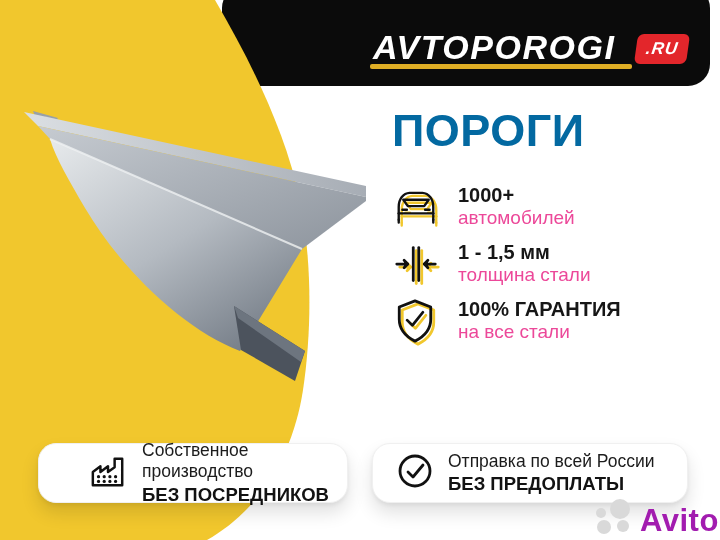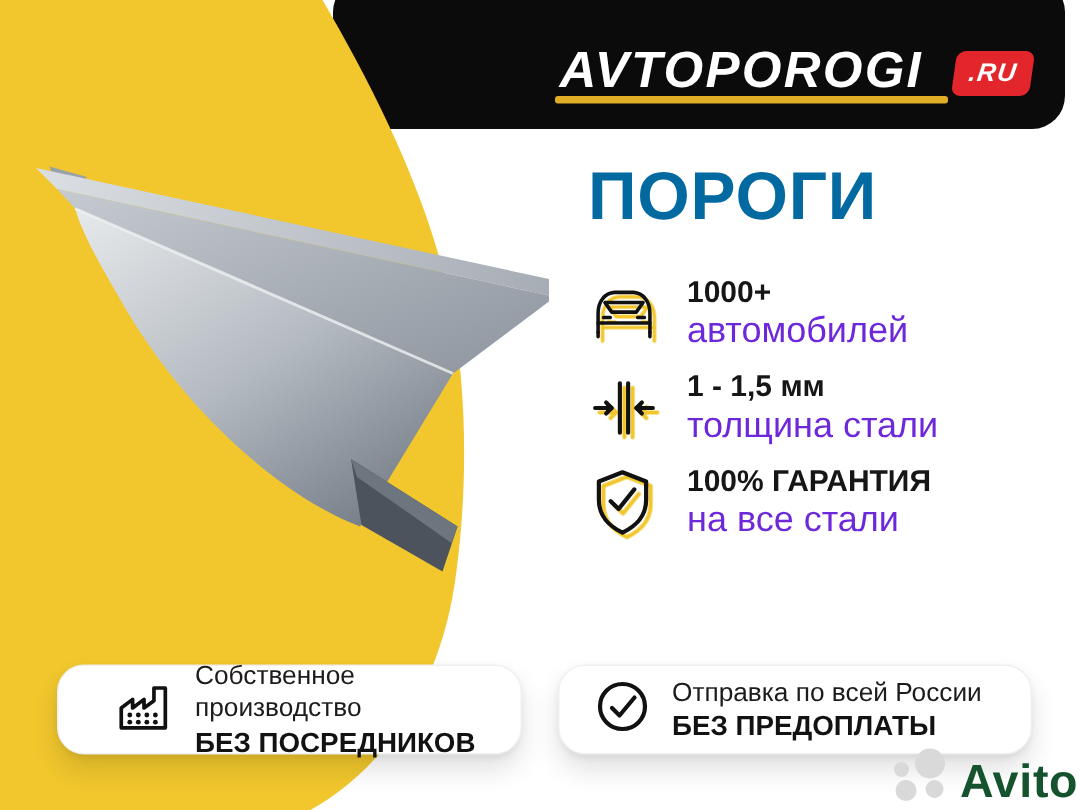--- a/index.html
+++ b/index.html
@@ -25,35 +25,35 @@
   .page-title{position:absolute;left:392px;top:108px;z-index:3;
     font-size:45px;font-weight:900;color:#0369a1;letter-spacing:0.5px;line-height:1;}
 
   
   .features{position:absolute;left:394px;top:183px;width:320px;z-index:3;}
   .feature-row{display:flex;align-items:center;min-height:47px;margin-bottom:10px;}
   .feature-icon{width:52px;flex:0 0 52px;display:flex;align-items:center;justify-content:flex-start;}
   .feature-icon svg{filter:drop-shadow(3px 3px 0 #f1c72d);}
   .feature-text{margin-left:12px;}
   .feature-title{font-size:20px;font-weight:bold;color:#161616;line-height:1.2;}
-  .feature-sub{font-size:24px;font-weight:400;color:#6d28d9;line-height:1.2;}
+  .feature-sub{font-size:19px;font-weight:400;color:#ec4899;line-height:1.2;}
 
   
   .badge-box{position:absolute;top:443px;height:60px;background:#ffffff;border-radius:18px;
     box-shadow:0 10px 18px rgba(0,0,0,0.12),0 2px 4px rgba(0,0,0,0.06);
     display:flex;align-items:center;z-index:3;border:1px solid #f0f0f0;box-sizing:border-box;}
-  .badge-left{left:38px;width:310px;padding-left:38px;justify-content:space-between;}
+  .badge-left{left:38px;width:310px;padding-left:50px;justify-content:space-between;}
   .badge-right{left:372px;width:316px;padding-left:24px;}
   .badge-text{margin-left:15px;}
   .badge-line1{font-size:17.5px;color:#1c1c1c;line-height:1.25;}
   .badge-line2{font-size:18.5px;font-weight:bold;color:#121212;line-height:1.25;}
 
   
   .watermark{position:absolute;left:590px;top:497px;display:flex;align-items:center;z-index:4;}
-  .watermark-text{color:#14532d;font-size:31px;font-weight:bold;letter-spacing:0.5px;line-height:1;margin-left:2px;text-align:right;}
+  .watermark-text{color:#a21caf;font-size:31px;font-weight:bold;letter-spacing:0.5px;line-height:1;margin-left:2px;text-align:right;}
 </style>
 </head>
 <body>
 
 <div class="canvas">
 
   <div class="logo-bar">
     <div class="brand-text">AVTOPOROGI</div>
     <div class="brand-underline"></div>
     <div class="brand-tld">.RU</div>

